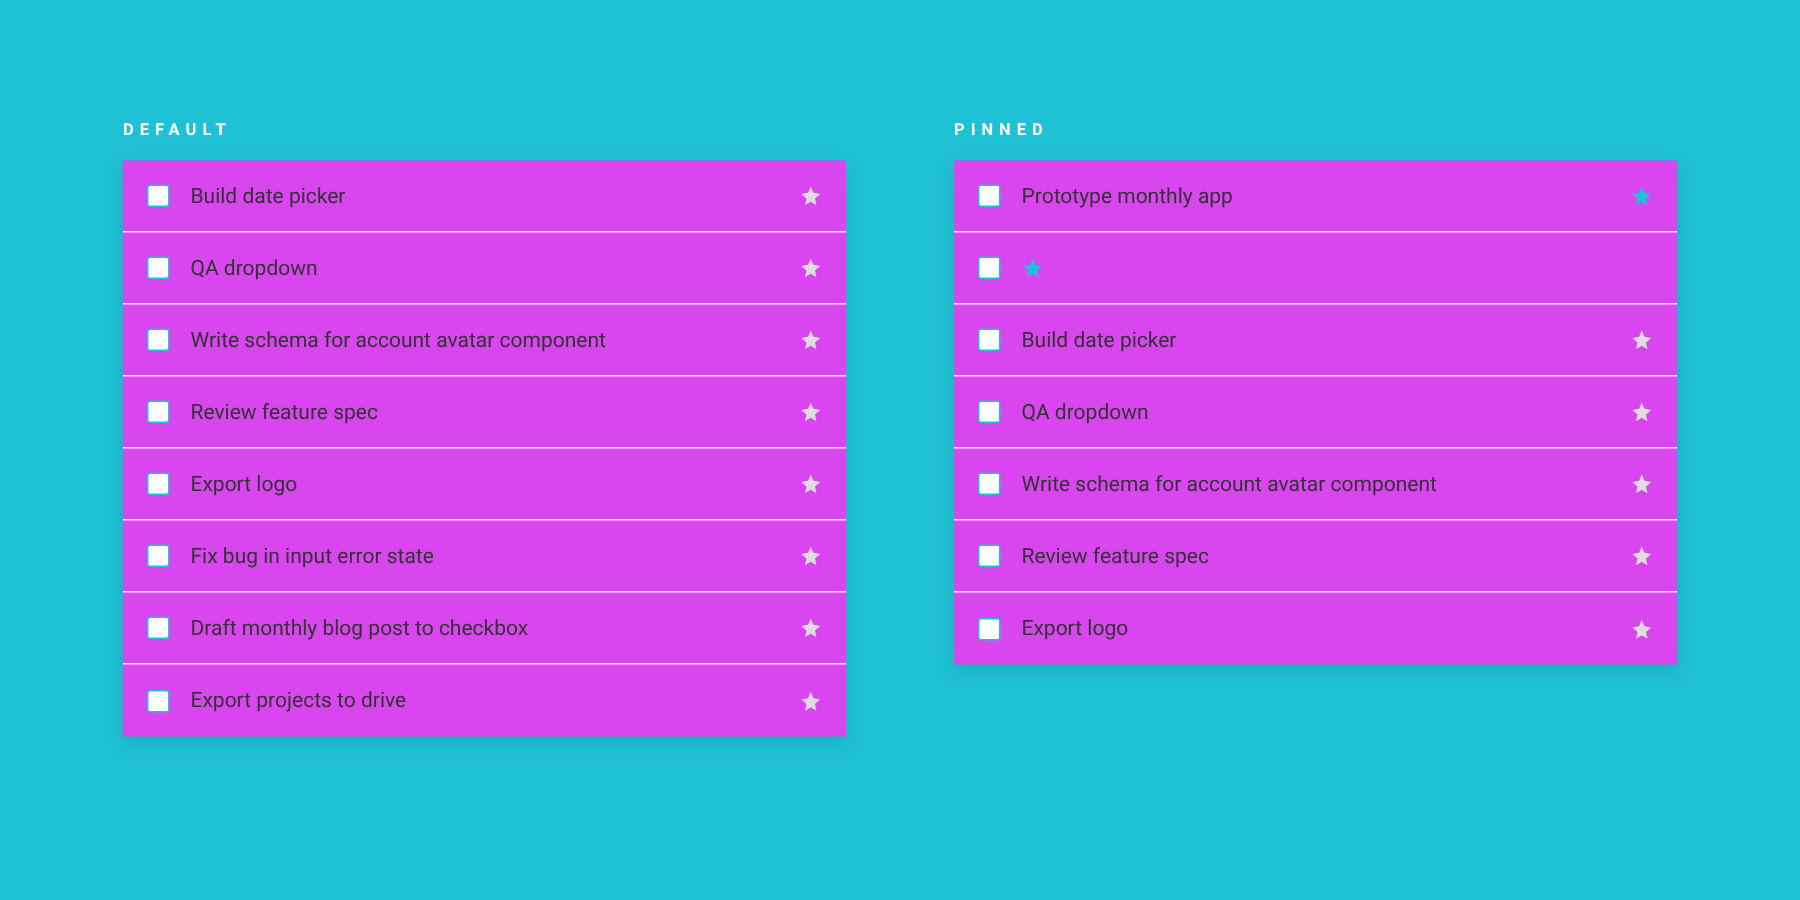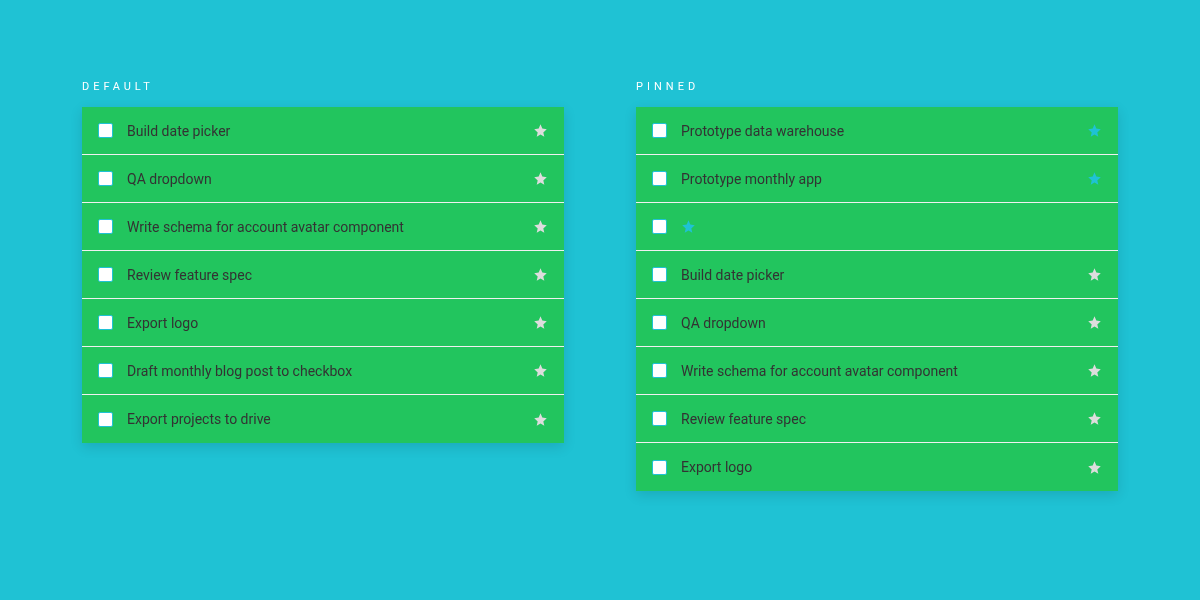--- a/index.html
+++ b/index.html
@@ -16,28 +16,28 @@
       display: flex;
       gap: 72px;
     }
     .column {
       flex: 1;
       display: flex;
       flex-direction: column;
     }
     .column-title {
       font-size: 11px;
-      font-weight: 400;
+      font-weight: 700;
       letter-spacing: 4px;
       color: #ffffff;
       text-transform: uppercase;
       margin-bottom: 14px;
     }
     .list {
-      background: #22c55e;
+      background: #d946ef;
       box-shadow: 0 4px 12px rgba(0,0,0,0.12);
     }
     .list-item {
       display: flex;
       align-items: center;
       height: 48px;
       padding: 0 16px;
       border-bottom: 1px solid #f0f0f0;
     }
     .list-item:last-child {
@@ -119,20 +119,29 @@
       <span class="checkbox"></span>
       <span class="item-label">Export logo</span>
       <span class="star-icon star-empty">
           <svg viewBox="0 0 24 24">
             <path d="M12 2l2.9 6.9L22 10l-5.5 5 1.6 7L12 18.5 5.9 22l1.6-7L2 10l7.1-1.1L12 2z"></path>
           </svg>
         </span>
     </div>
     <div class="list-item">
       <span class="checkbox"></span>
+      <span class="item-label">Fix bug in input error state</span>
+      <span class="star-icon star-empty">
+          <svg viewBox="0 0 24 24">
+            <path d="M12 2l2.9 6.9L22 10l-5.5 5 1.6 7L12 18.5 5.9 22l1.6-7L2 10l7.1-1.1L12 2z"></path>
+          </svg>
+        </span>
+    </div>
+    <div class="list-item">
+      <span class="checkbox"></span>
       <span class="item-label">Draft monthly blog post to checkbox</span>
       <span class="star-icon star-empty">
           <svg viewBox="0 0 24 24">
             <path d="M12 2l2.9 6.9L22 10l-5.5 5 1.6 7L12 18.5 5.9 22l1.6-7L2 10l7.1-1.1L12 2z"></path>
           </svg>
         </span>
     </div>
     <div class="list-item">
       <span class="checkbox"></span>
       <span class="item-label">Export projects to drive</span>
@@ -143,29 +152,20 @@
         </span>
     </div>
   </div>
 </div>
 
 <div class="column">
   <div class="column-title">PINNED</div>
   <div class="list">
     <div class="list-item">
       <span class="checkbox"></span>
-      <span class="item-label">Prototype data warehouse</span>
-      <span class="star-icon star-filled">
-          <svg viewBox="0 0 24 24">
-            <path d="M12 2l2.9 6.9L22 10l-5.5 5 1.6 7L12 18.5 5.9 22l1.6-7L2 10l7.1-1.1L12 2z"></path>
-          </svg>
-        </span>
-    </div>
-    <div class="list-item">
-      <span class="checkbox"></span>
       <span class="item-label">Prototype monthly app</span>
       <span class="star-icon star-filled">
           <svg viewBox="0 0 24 24">
             <path d="M12 2l2.9 6.9L22 10l-5.5 5 1.6 7L12 18.5 5.9 22l1.6-7L2 10l7.1-1.1L12 2z"></path>
           </svg>
         </span>
     </div>
     <div class="list-item">
       <span class="checkbox"></span>
       <span class="star-icon star-filled">

